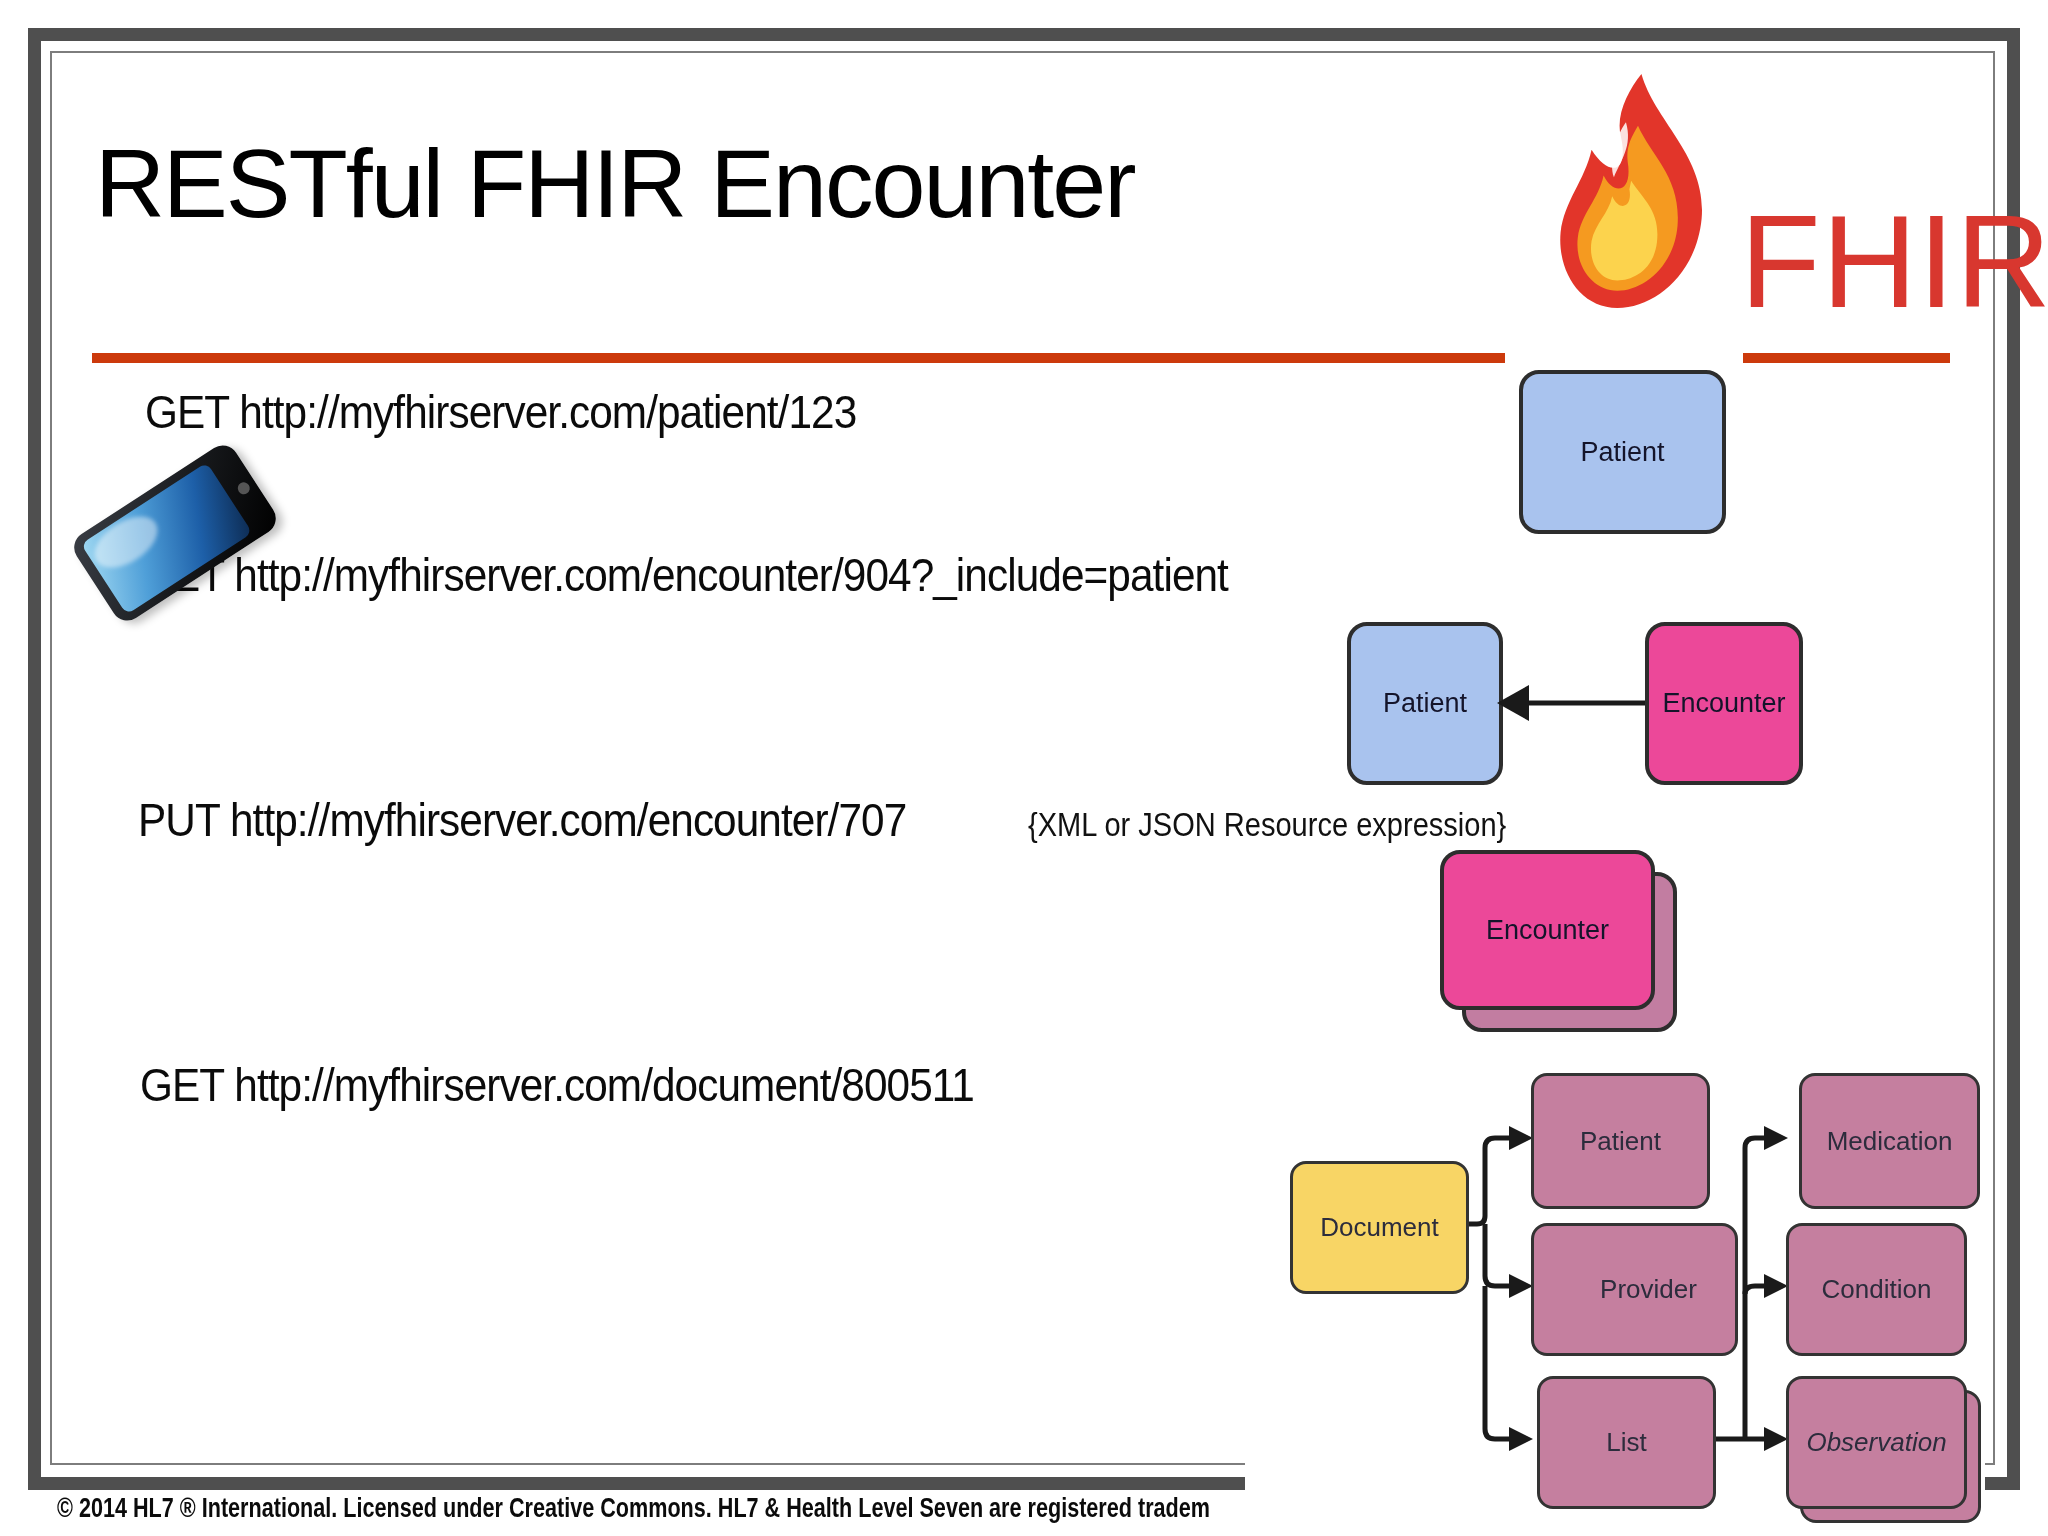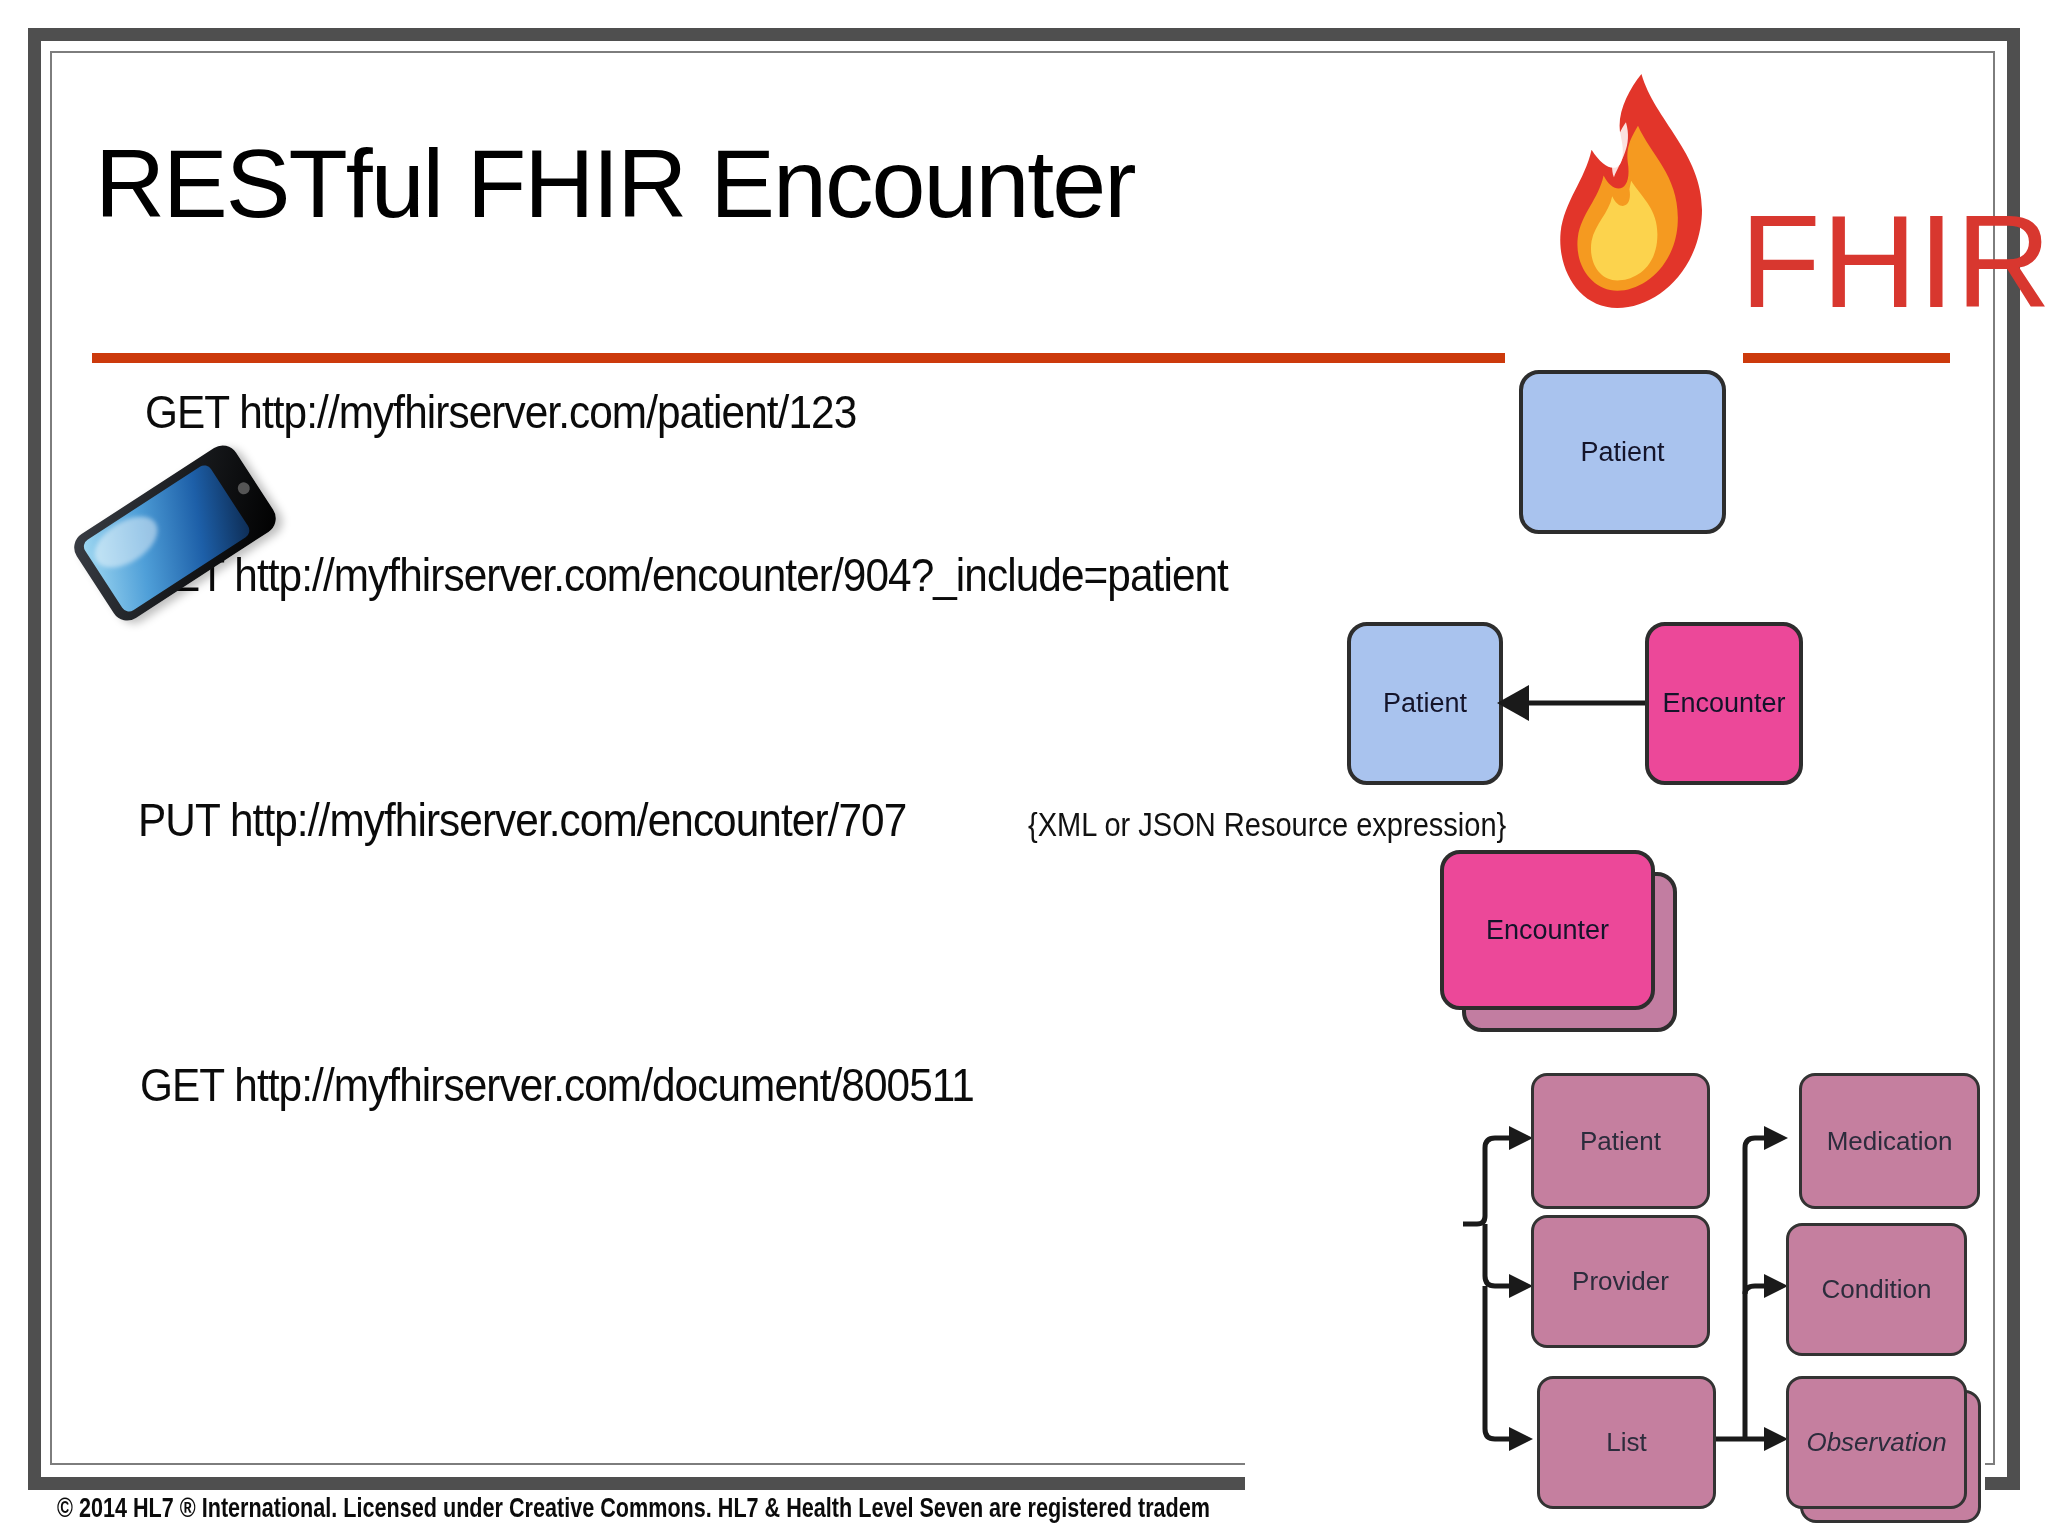--- a/index.html
+++ b/index.html
@@ -73,21 +73,21 @@
   
   .doc-diagram{position:absolute;left:1245px;top:1056px;width:740px;height:480px;
                background:#fff;z-index:5;}
   .dbox{position:absolute;border:3px solid #333;border-radius:16px;
         display:flex;align-items:center;justify-content:center;
         font-size:26px;color:#2c2c3c;}
   .dyellow{background:#f8d565;}
   .dpink{background:#c57f9f;}
   .d-document{left:45px;top:105px;width:173px;height:127px;}
   .d-patient{left:286px;top:17px;width:173px;height:130px;}
-  .d-provider{left:286px;top:159px;width:173px;height:127px;}
+  .d-provider{left:286px;top:167px;width:173px;height:127px;padding-left:28px;}
   .d-list{left:292px;top:320px;width:173px;height:127px;}
   .d-medication{left:554px;top:17px;width:175px;height:130px;}
   .d-condition{left:541px;top:167px;width:175px;height:127px;}
   .d-observation{left:541px;top:320px;width:175px;height:127px;font-style:italic;}
   .d-observation-back{left:555px;top:334px;width:175px;height:127px;}
   .diagram-lines{position:absolute;left:0;top:0;}
 </style>
 </head>
 <body>
 
@@ -159,20 +159,23 @@
     <polygon points="264,371 288,383 264,395" fill="#1a1a1a"></polygon>
 
     <path d="M459 383 L521 383" fill="none" stroke="#1a1a1a" stroke-width="5"></path>
     <path d="M500 383 L500 92 Q500 82 510 82 L521 82" fill="none" stroke="#1a1a1a" stroke-width="5"></path>
     <path d="M500 238 Q500 230 510 230 L521 230" fill="none" stroke="#1a1a1a" stroke-width="5"></path>
     <polygon points="519,70 543,82 519,94" fill="#1a1a1a"></polygon>
     <polygon points="519,218 543,230 519,242" fill="#1a1a1a"></polygon>
     <polygon points="519,371 543,383 519,395" fill="#1a1a1a"></polygon>
   </svg>
   <div class="dbox dpink d-observation-back"></div>
+  <div class="dbox dyellow d-document">
+    <span>Document</span>
+  </div>
   <div class="dbox dpink d-patient">
     <span>Patient</span>
   </div>
   <div class="dbox dpink d-provider">
     <span>Provider</span>
   </div>
   <div class="dbox dpink d-list">
     <span>List</span>
   </div>
   <div class="dbox dpink d-medication">

